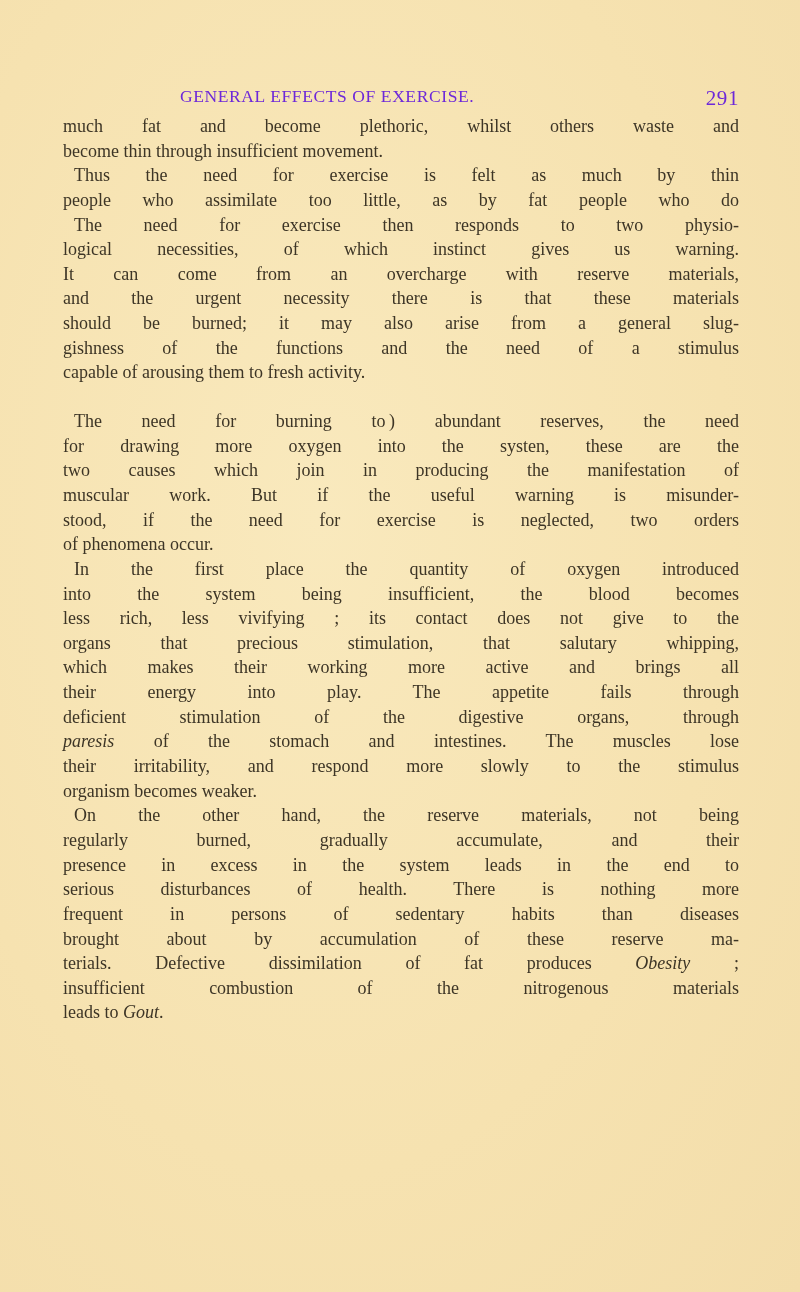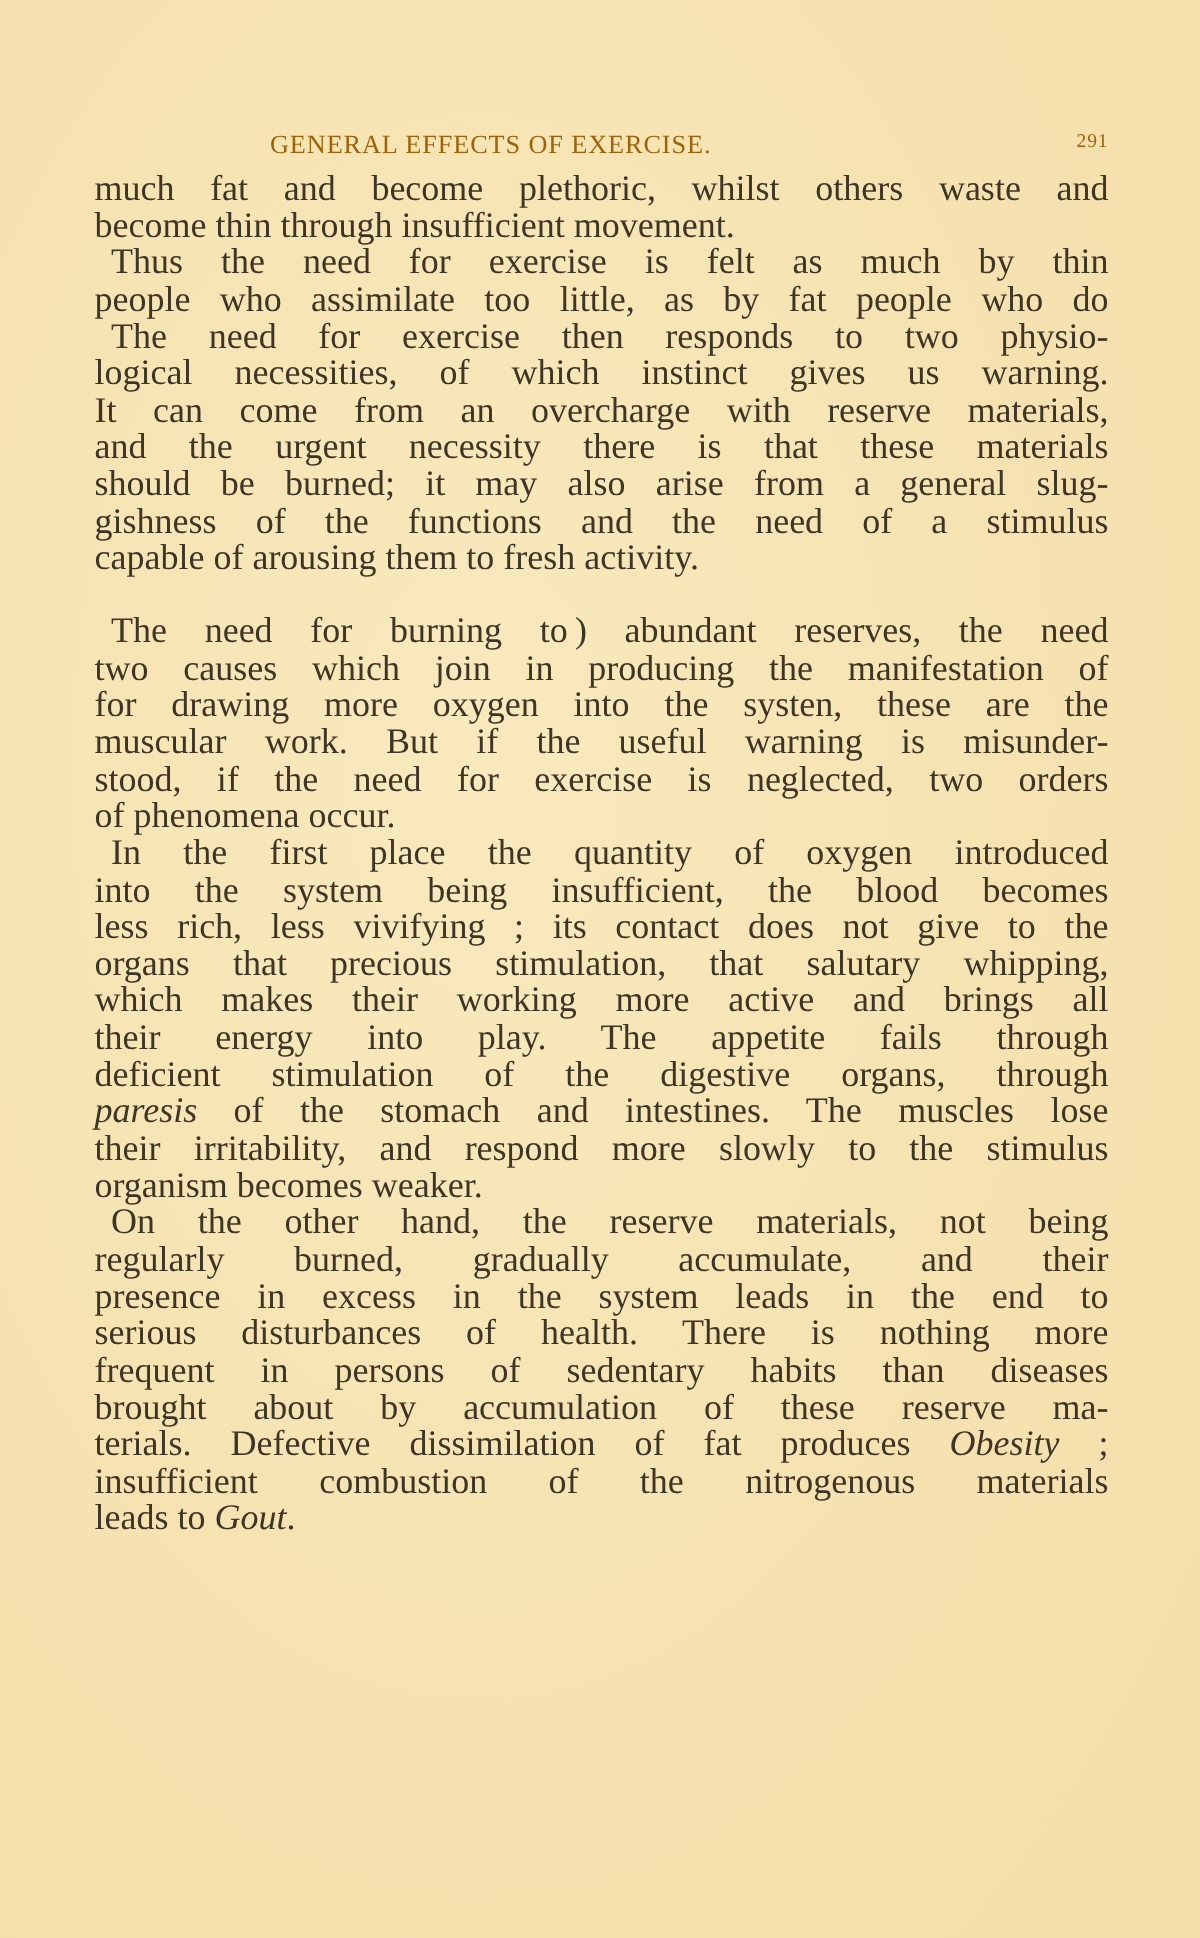--- a/index.html
+++ b/index.html
@@ -7,27 +7,27 @@
     width: 800px; height: 1292px; overflow: hidden;
     background: #f7e4b4;
     background-image: radial-gradient(ellipse at 40% 40%, #f9e9bd 0%, #f6e2b0 60%, #f3ddaa 100%);
     font-family: "Liberation Serif", "DejaVu Serif", serif;
     color: #3d3526;
     position: relative;
   }
   .page { position: absolute; left: 63px; top: 86px; width: 676px; }
   .running-head {
     position: relative; height: 26px; font-size: 17.5px; letter-spacing: 0.6px;
-    color: #a16207;
+    color: #6d28d9;
   }
   .running-title { position: absolute; left: 117px; top: 0; text-transform: uppercase; font-weight: normal; }
-  .page-number { position: absolute; right: 0; top: 0; font-size: 13px; font-style: normal; }
+  .page-number { position: absolute; right: 0; top: 0; font-size: 21px; font-style: normal; }
   .body-text { margin-top: 2px; }
   .line {
-    display: block; height: 24.65px; line-height: 24.65px; font-size: 24px;
+    display: block; height: 24.65px; line-height: 24.65px; font-size: 18px;
     white-space: nowrap; text-align: justify; text-align-last: justify;
   }
   .line.last { text-align-last: left; }
   .line.indent { padding-left: 11px; }
   .para-gap { height: 24px; }
   em { font-style: italic; margin-top: 16px; }
 </style>
 </head>
 <body>
 
@@ -55,22 +55,22 @@
       <span class="line">It can come from an overcharge with reserve materials,</span>
       <span class="line">and the urgent necessity there is that these materials</span>
       <span class="line">should be burned; it may also arise from a general slug-</span>
       <span class="line">gishness of the functions and the need of a stimulus</span>
       <span class="line last">capable of arousing them to fresh activity.</span>
     </div>
     <div class="para-gap"></div>
 
     <div>
       <span class="line indent">The need for burning to ) abundant reserves, the need</span>
+      <span class="line">for drawing more oxygen into the systen, these are the</span>
       <span class="line">two causes which join in producing the manifestation of</span>
-      <span class="line">for drawing more oxygen into the systen, these are the</span>
       <span class="line">muscular work. But if the useful warning is misunder-</span>
       <span class="line">stood, if the need for exercise is neglected, two orders</span>
       <span class="line last">of phenomena occur.</span>
     </div>
 
     <div>
       <span class="line indent">In the first place the quantity of oxygen introduced</span>
       <span class="line">into the system being insufficient, the blood becomes</span>
       <span class="line">less rich, less vivifying ; its contact does not give to the</span>
       <span class="line">organs that precious stimulation, that salutary whipping,</span>

